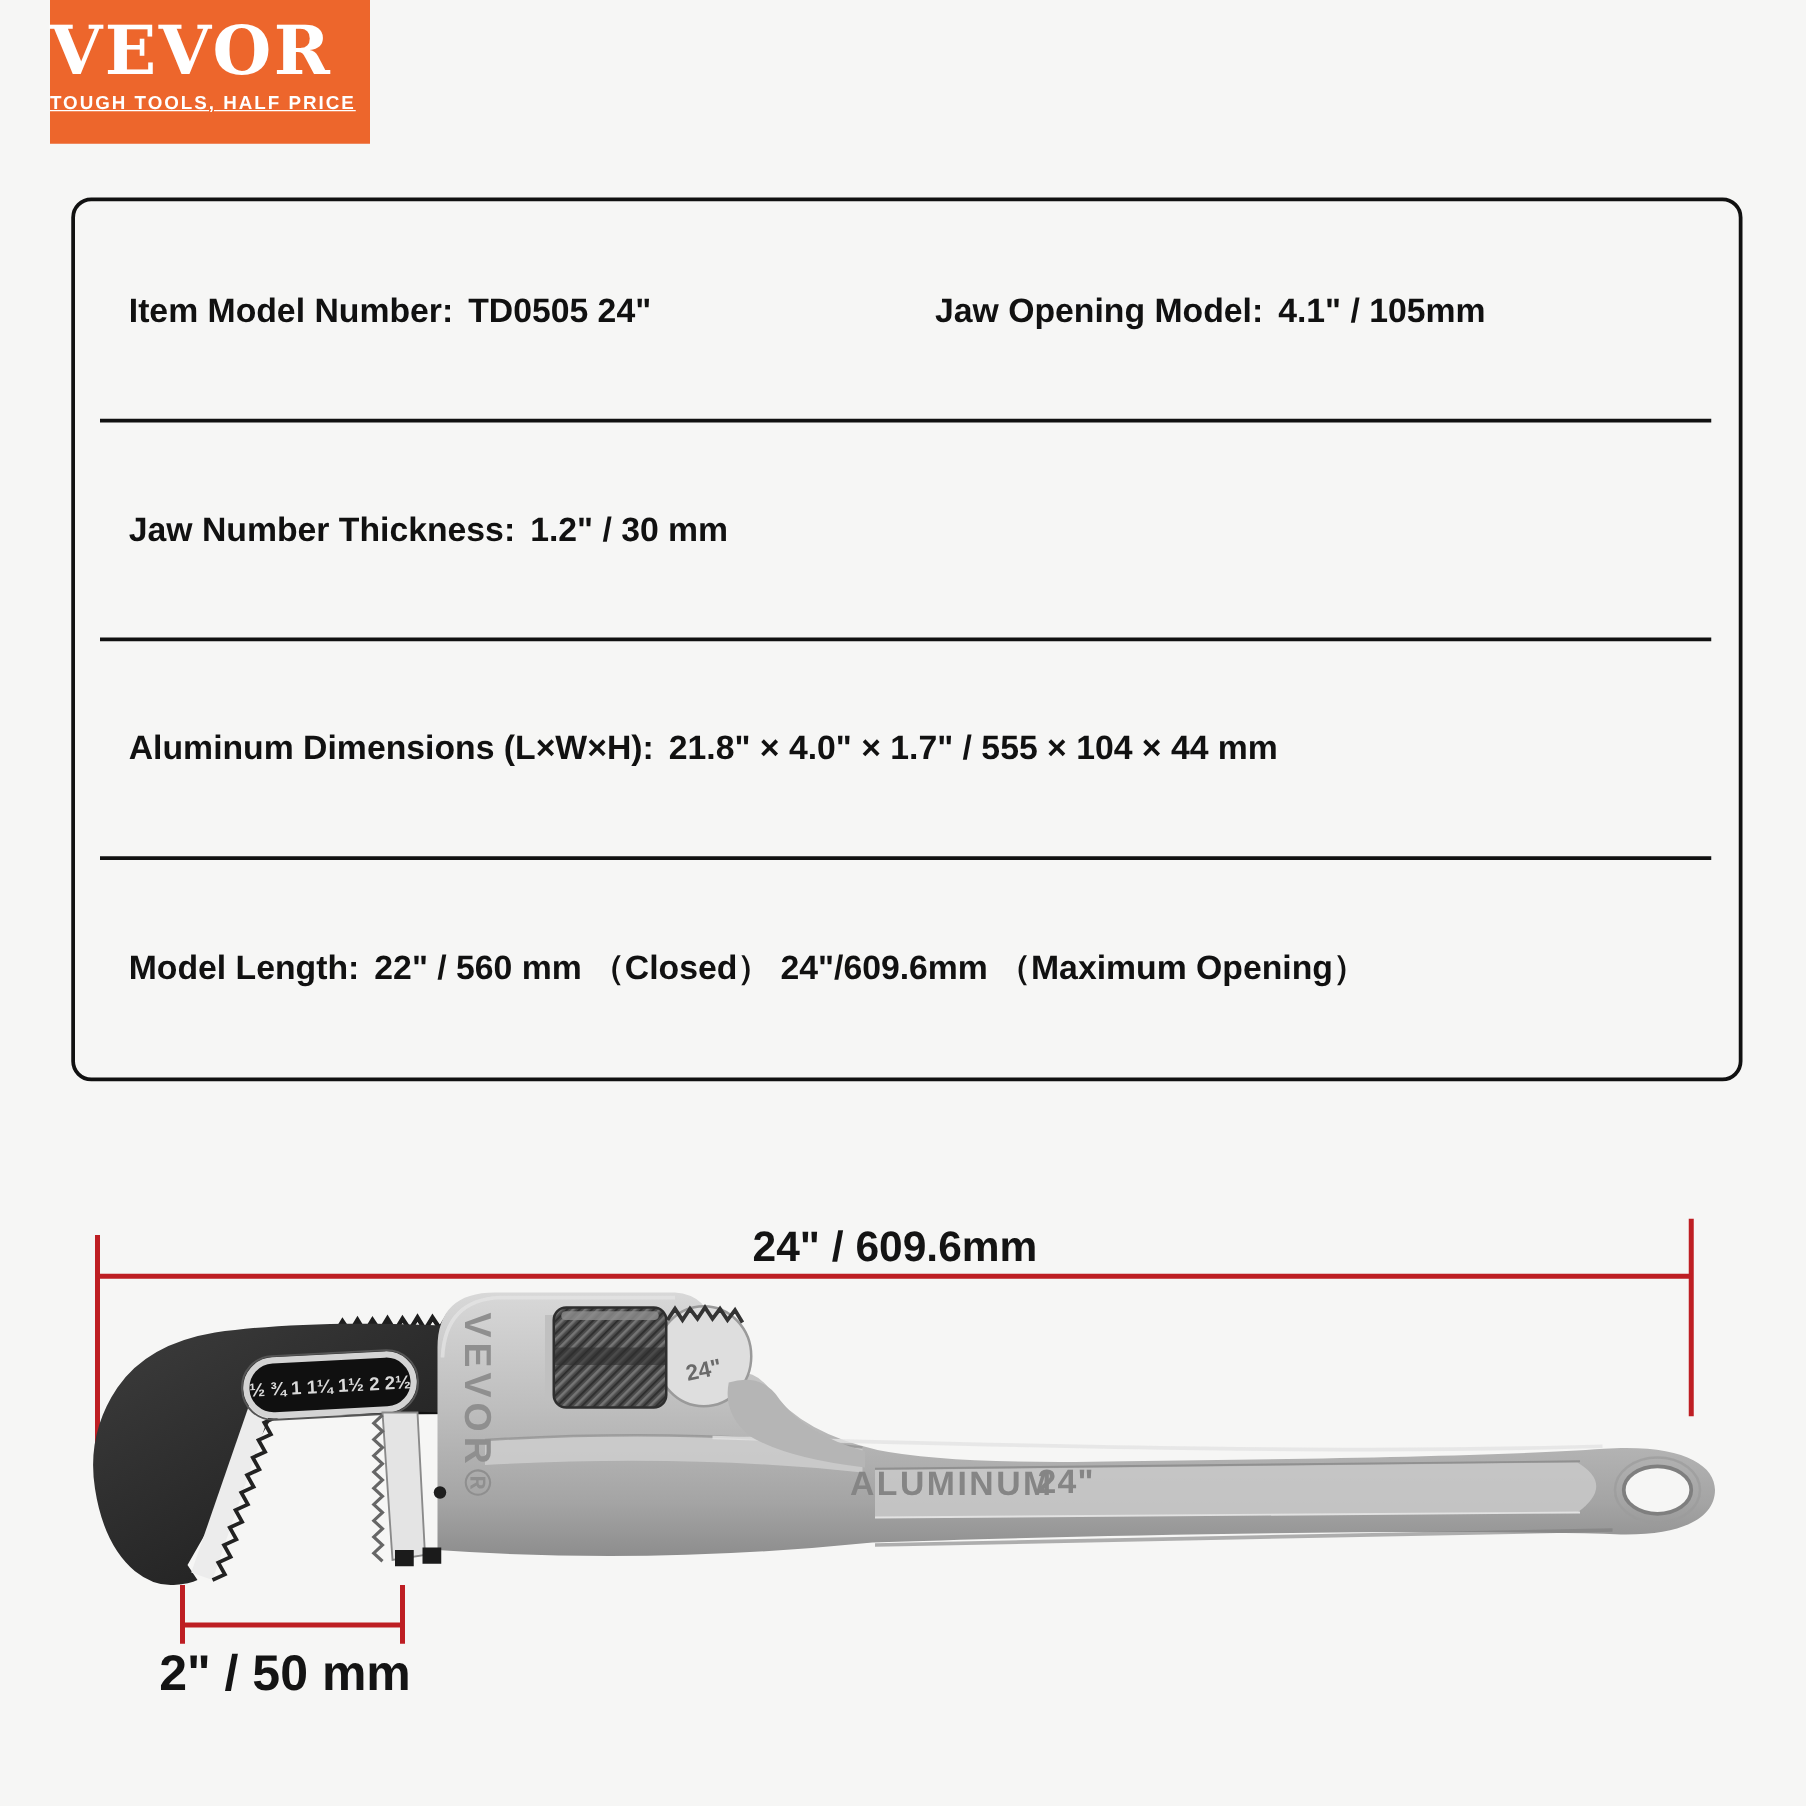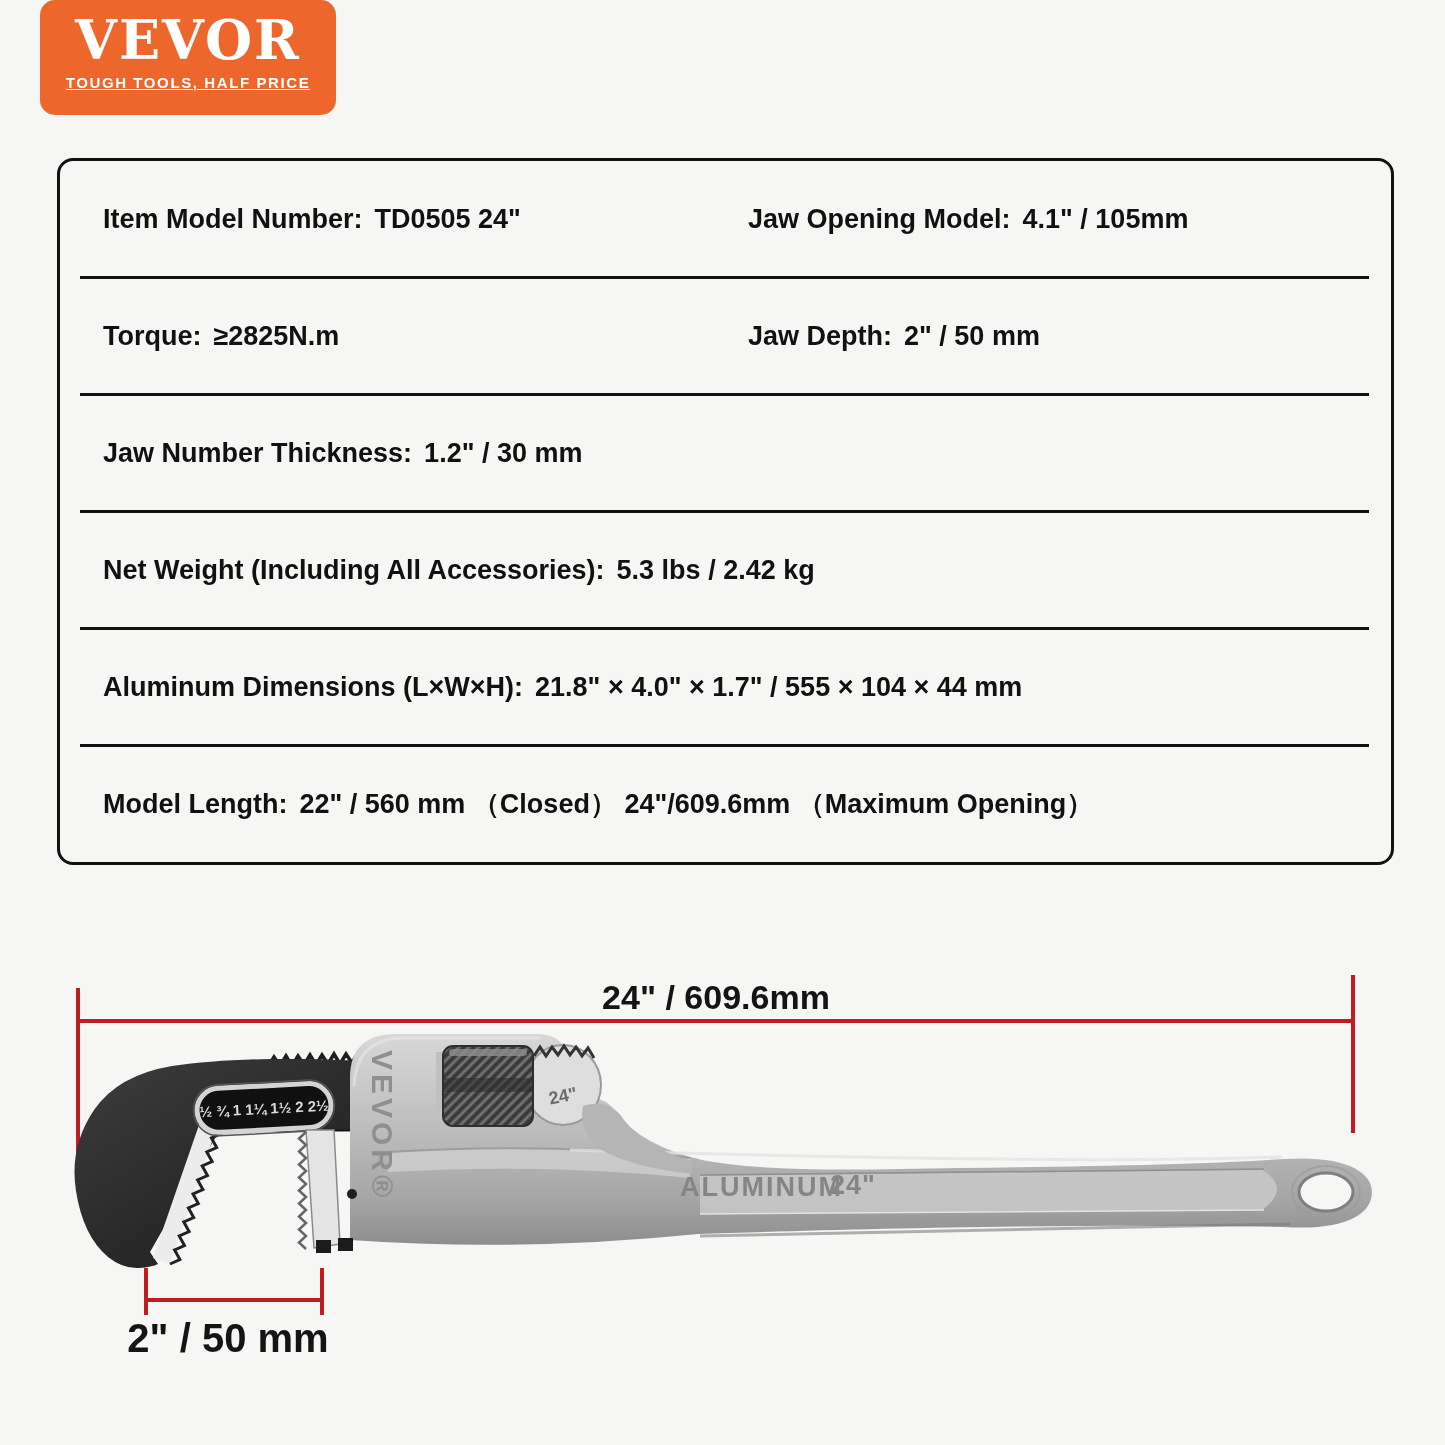--- a/index.html
+++ b/index.html
@@ -6,22 +6,22 @@
   html,body { width:1445px; height:1445px; }
   body {
     position:relative;
     background:#f6f6f5;
     font-family:"Liberation Sans", sans-serif;
     color:#111;
     overflow:hidden;
   }
   
   .logo {
-    position:absolute; left:40px; top:0; width:296px; height:115px;
-    background:#ED662C; color:#fff; text-align:center;border-radius:15px;
+    position:absolute; left:40px; top:0; width:256px; height:115px;
+    background:#ED662C; color:#fff; 
   }
   .logo .brand {
     font-family:"DejaVu Serif", serif;
     font-weight:800; font-size:54px; line-height:1;
     letter-spacing:2px; padding-top:13px;
   }
   .logo .tagline {
     font-weight:700; font-size:15px; letter-spacing:1.6px; margin-top:7px;text-decoration:underline;
   }
   
@@ -58,34 +58,21 @@
   <div class="spec-row">
     <div class="cell cell-left">
       <span class="lbl">Item Model Number:</span><span class="val">TD0505 24"</span>
     </div>
     <div class="cell cell-right">
       <span class="lbl">Jaw Opening Model:</span><span class="val">4.1" / 105mm</span>
     </div>
   </div>
   <div class="spec-row">
     <div class="cell cell-left">
-      <span class="lbl">Torque:</span><span class="val">≥2825N.m</span>
-    </div>
-    <div class="cell cell-right">
-      <span class="lbl">Jaw Depth:</span><span class="val">2" / 50 mm</span>
-    </div>
-  </div>
-  <div class="spec-row">
-    <div class="cell cell-left">
       <span class="lbl">Jaw Number Thickness:</span><span class="val">1.2" / 30 mm</span>
-    </div>
-  </div>
-  <div class="spec-row">
-    <div class="cell cell-left">
-      <span class="lbl">Net Weight (Including All Accessories):</span><span class="val">5.3 lbs / 2.42 kg</span>
     </div>
   </div>
   <div class="spec-row">
     <div class="cell cell-left">
       <span class="lbl">Aluminum Dimensions (L×W×H):</span><span class="val">21.8" × 4.0" × 1.7" / 555 × 104 × 44 mm</span>
     </div>
   </div>
   <div class="spec-row">
     <div class="cell cell-left">
       <span class="lbl">Model Length:</span><span class="val">22" / 560 mm （Closed） 24"/609.6mm （Maximum Opening）</span>

